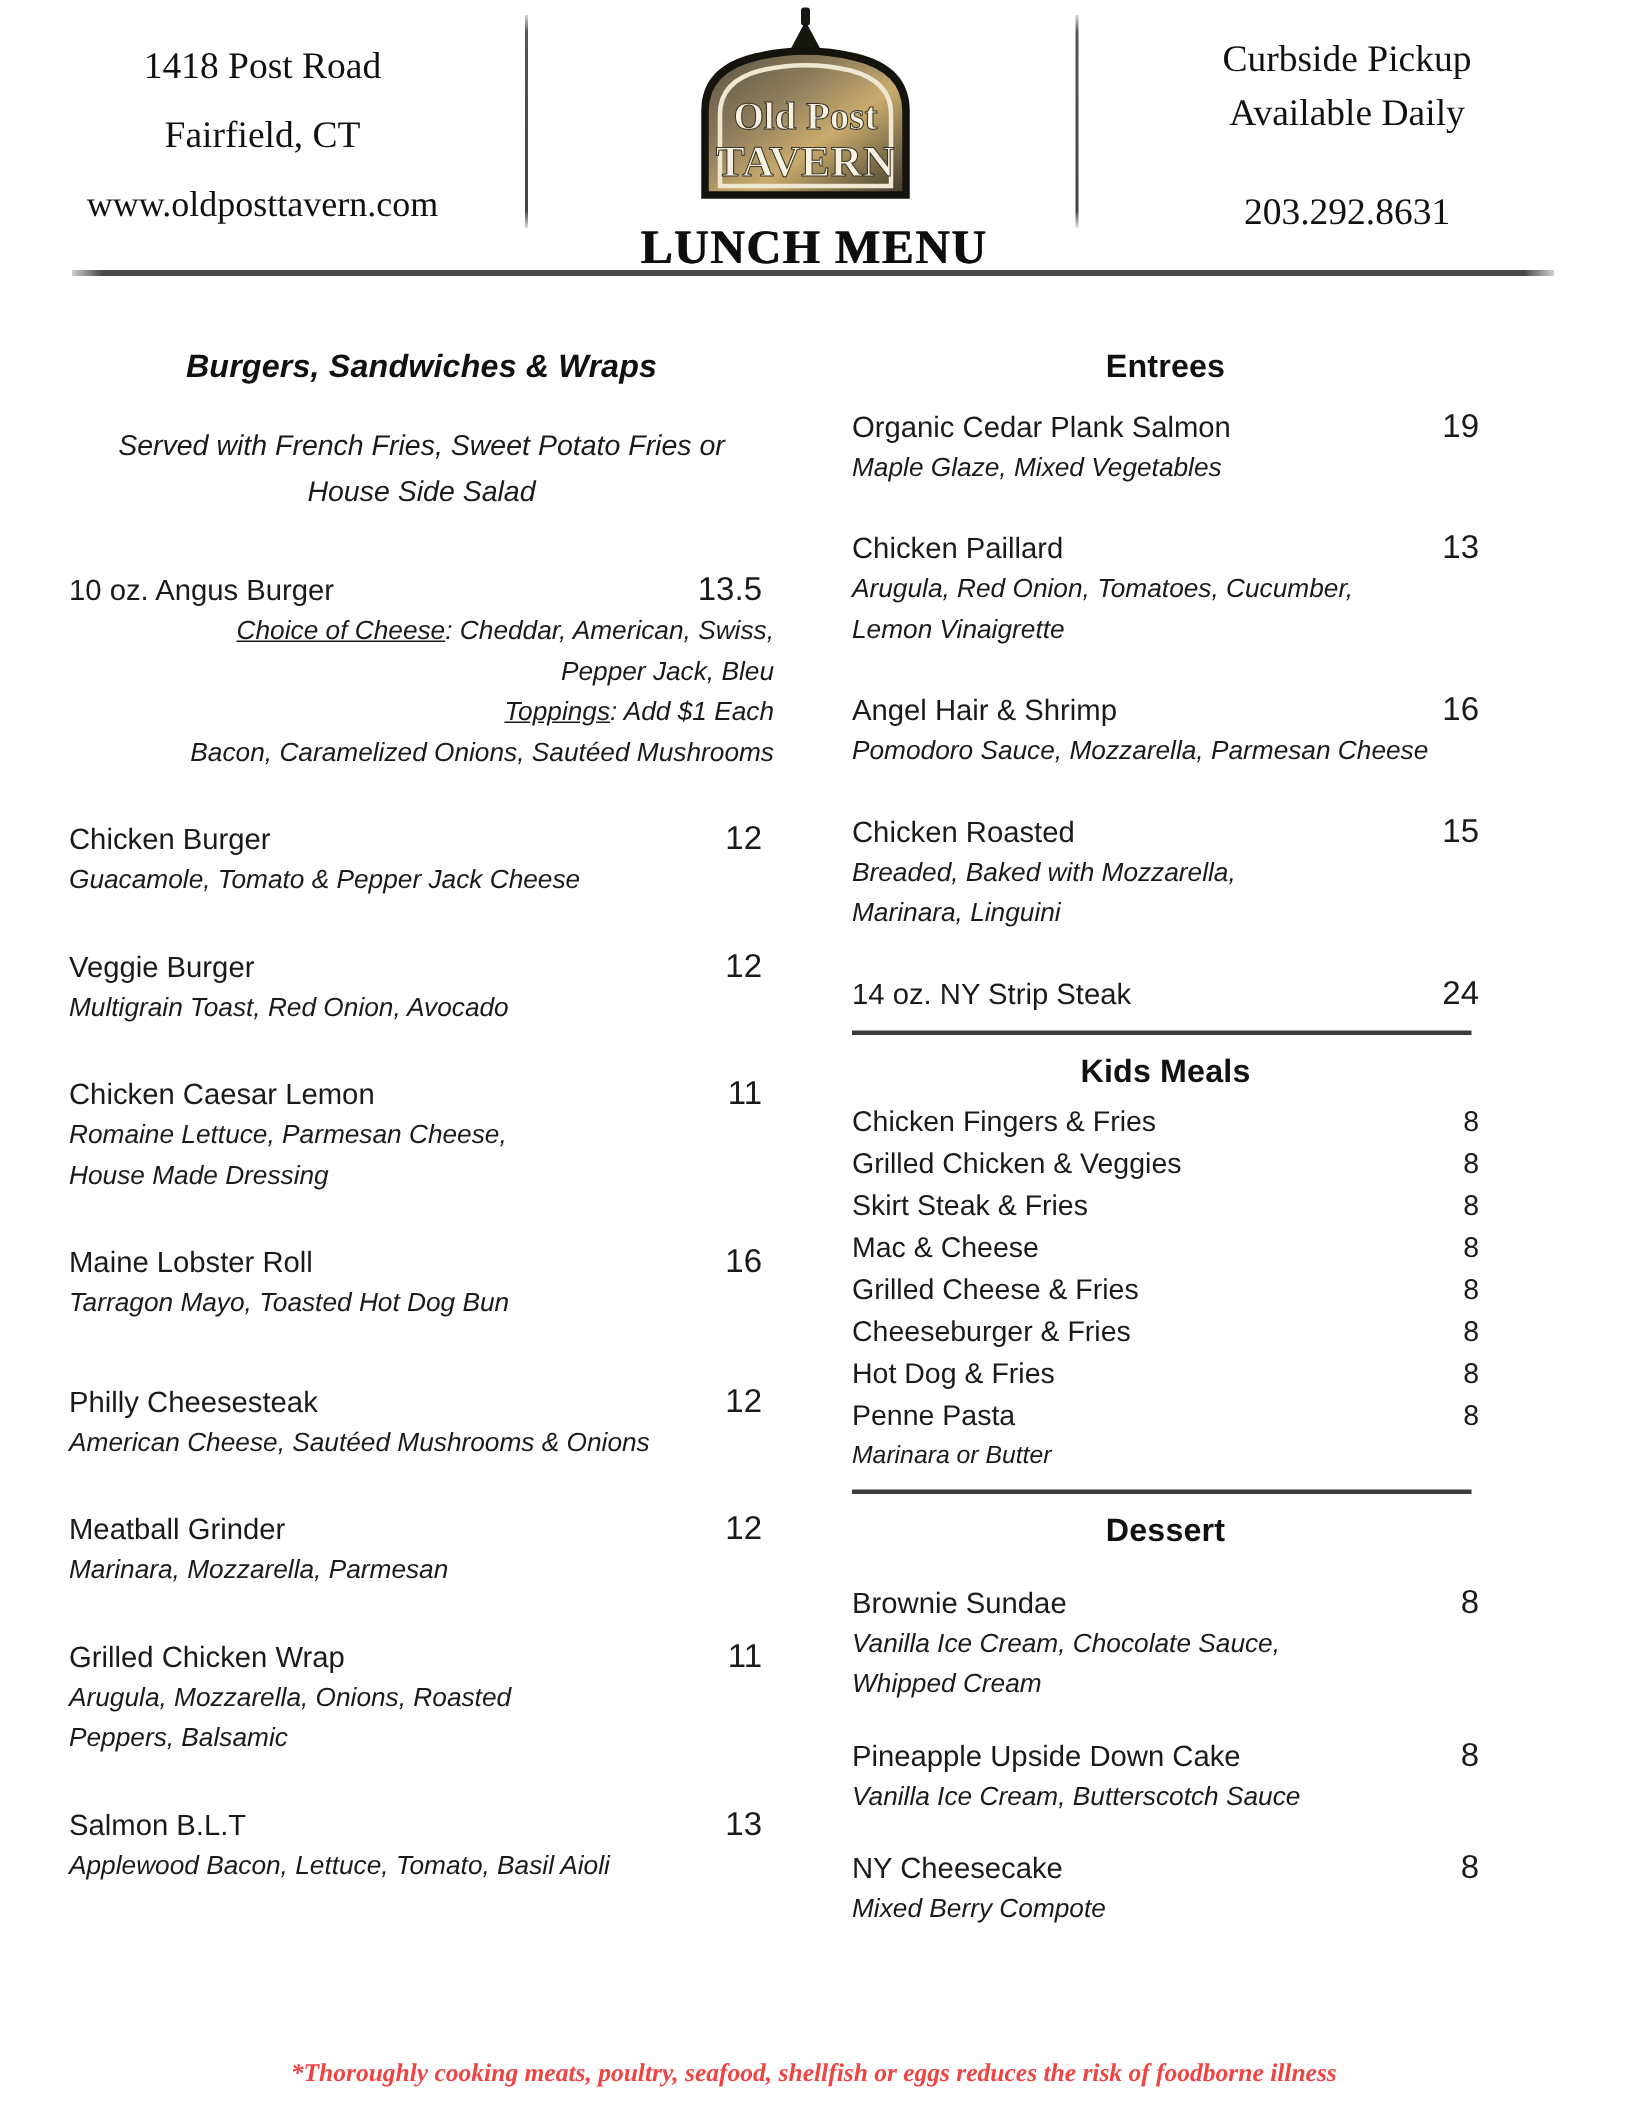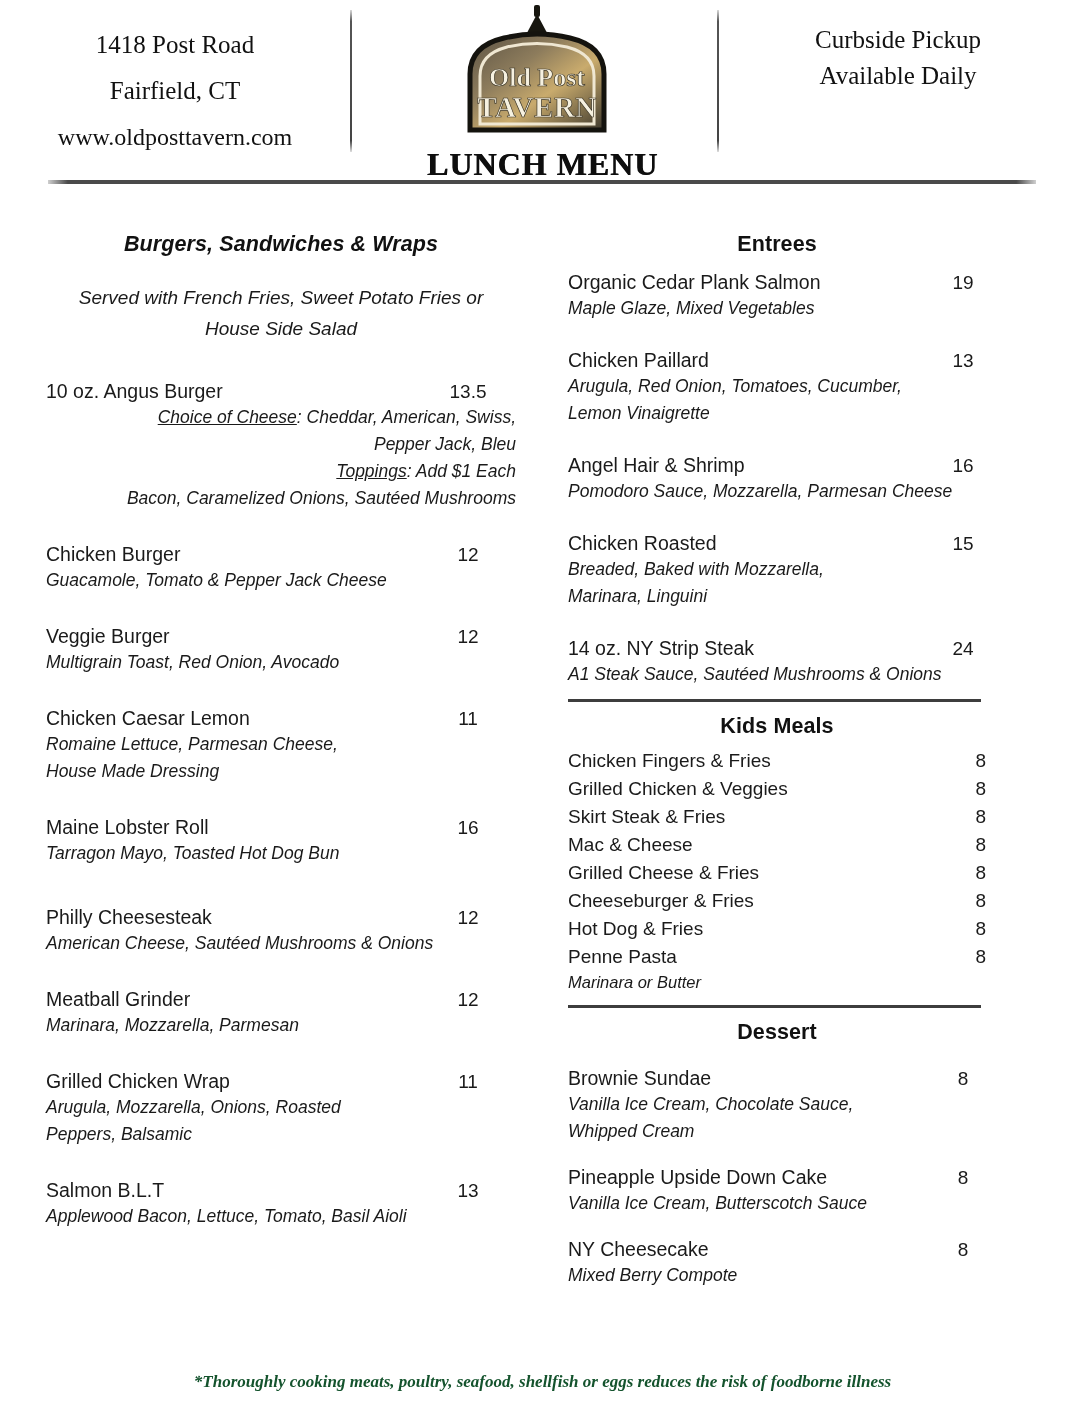--- a/index.html
+++ b/index.html
@@ -126,23 +126,23 @@
     display: flex;
     align-items: baseline;
     justify-content: space-between;
   }
   .item-name {
     font-size: 19.5px;
     color: #1a1a1a;
     white-space: nowrap;
   }
   .item-price {
-    font-size: 19px;
-    color: #1a1a1a;
-    text-align: center;
+    font-size: 22px;
+    color: #1a1a1a;
+    text-align: right;
     flex: 0 0 auto;
   }
   #col-left .item-price  { width: 80px; margin-right: 8px; }
   #col-right .item-price { width: 46px; }
 
   .item-desc {
     font-style: italic;
     font-size: 17.5px;
     line-height: 25px;
     color: #1a1a1a;
@@ -179,21 +179,21 @@
   #footer-note {
     position: absolute;
     left: 0;
     right: 0;
     bottom: 22px;
     text-align: center;
     font-family: "Liberation Serif", serif;
     font-style: italic;
     font-weight: bold;
     font-size: 17px;
-    color: #14532d;
+    color: #ef4444;
   }
 </style>
 </head>
 <body>
 
 <div id="header">
 
   <div class="hdr-col" id="hdr-left">
     <div>1418 Post Road</div>
     <div>Fairfield, CT</div>
@@ -236,20 +236,21 @@
       <text x="85" y="84" text-anchor="middle" font-family="Liberation Serif, serif" font-weight="bold" font-size="26" fill="#f6f1e0" stroke="#3b3526" stroke-width="0.7">Old Post</text>
       <text x="85" y="115" text-anchor="middle" font-family="Liberation Serif, serif" font-weight="bold" font-size="29" fill="#f6f1e0" stroke="#3b3526" stroke-width="0.7" letter-spacing="0.5">TAVERN</text>
     </svg>
   </div>
 
   <div class="hdr-div" id="hdr-div-right"></div>
 
   <div class="hdr-col" id="hdr-right">
     <div>Curbside Pickup</div>
     <div>Available Daily</div>
+    <div class="phone">203.292.8631</div>
   </div>
 
   <div id="menu-title">LUNCH MENU</div>
   <div id="hdr-rule"></div>
 </div>
 
 <div id="body-area">
 
   <div class="column" id="col-left">
     <div class="section-head">Burgers, Sandwiches &amp; Wraps</div>
@@ -364,21 +365,20 @@
             <span class="item-price">15</span>
           </div>
           <div class="item-desc">Breaded, Baked with Mozzarella,</div>
           <div class="item-desc">Marinara, Linguini</div>
         </div>
         <div class="item" style="margin-top: 28px;">
           <div class="item-row">
             <span class="item-name">14 oz. NY Strip Steak</span>
             <span class="item-price">24</span>
           </div>
-          <div class="item-desc">A1 Steak Sauce, Sautéed Mushrooms &amp; Onions</div>
         </div>
       </div>
 
     <div class="sep-rule"></div>
 
     <div class="section-head" style="margin-top:12px;">Kids Meals</div>
     <div id="kids-items" style="margin-top:8px;">
         <div class="kid-row">
           <span>Chicken Fingers &amp; Fries</span>
           <span class="kid-price">8</span>

